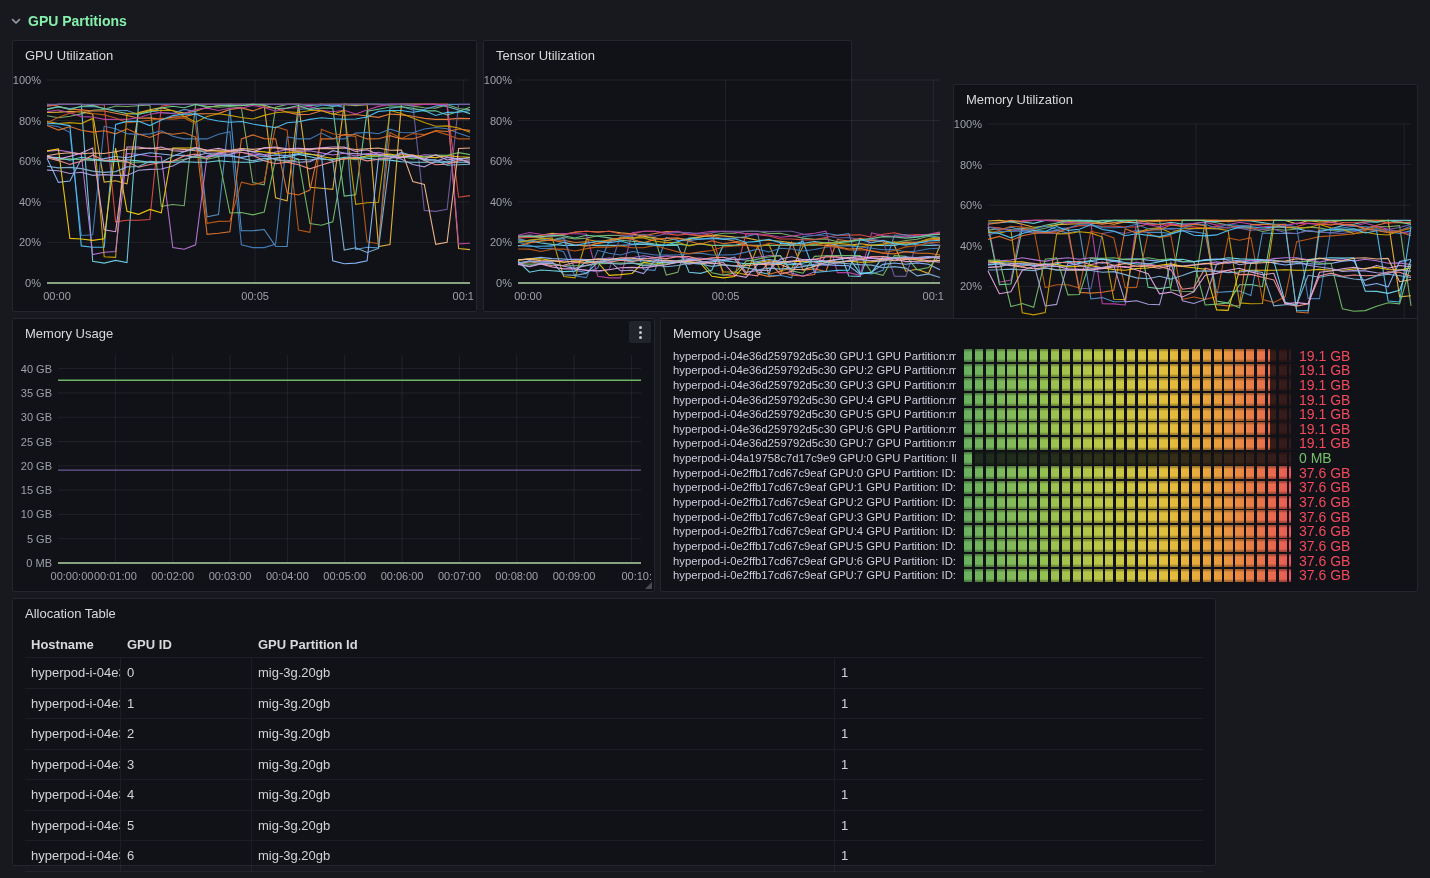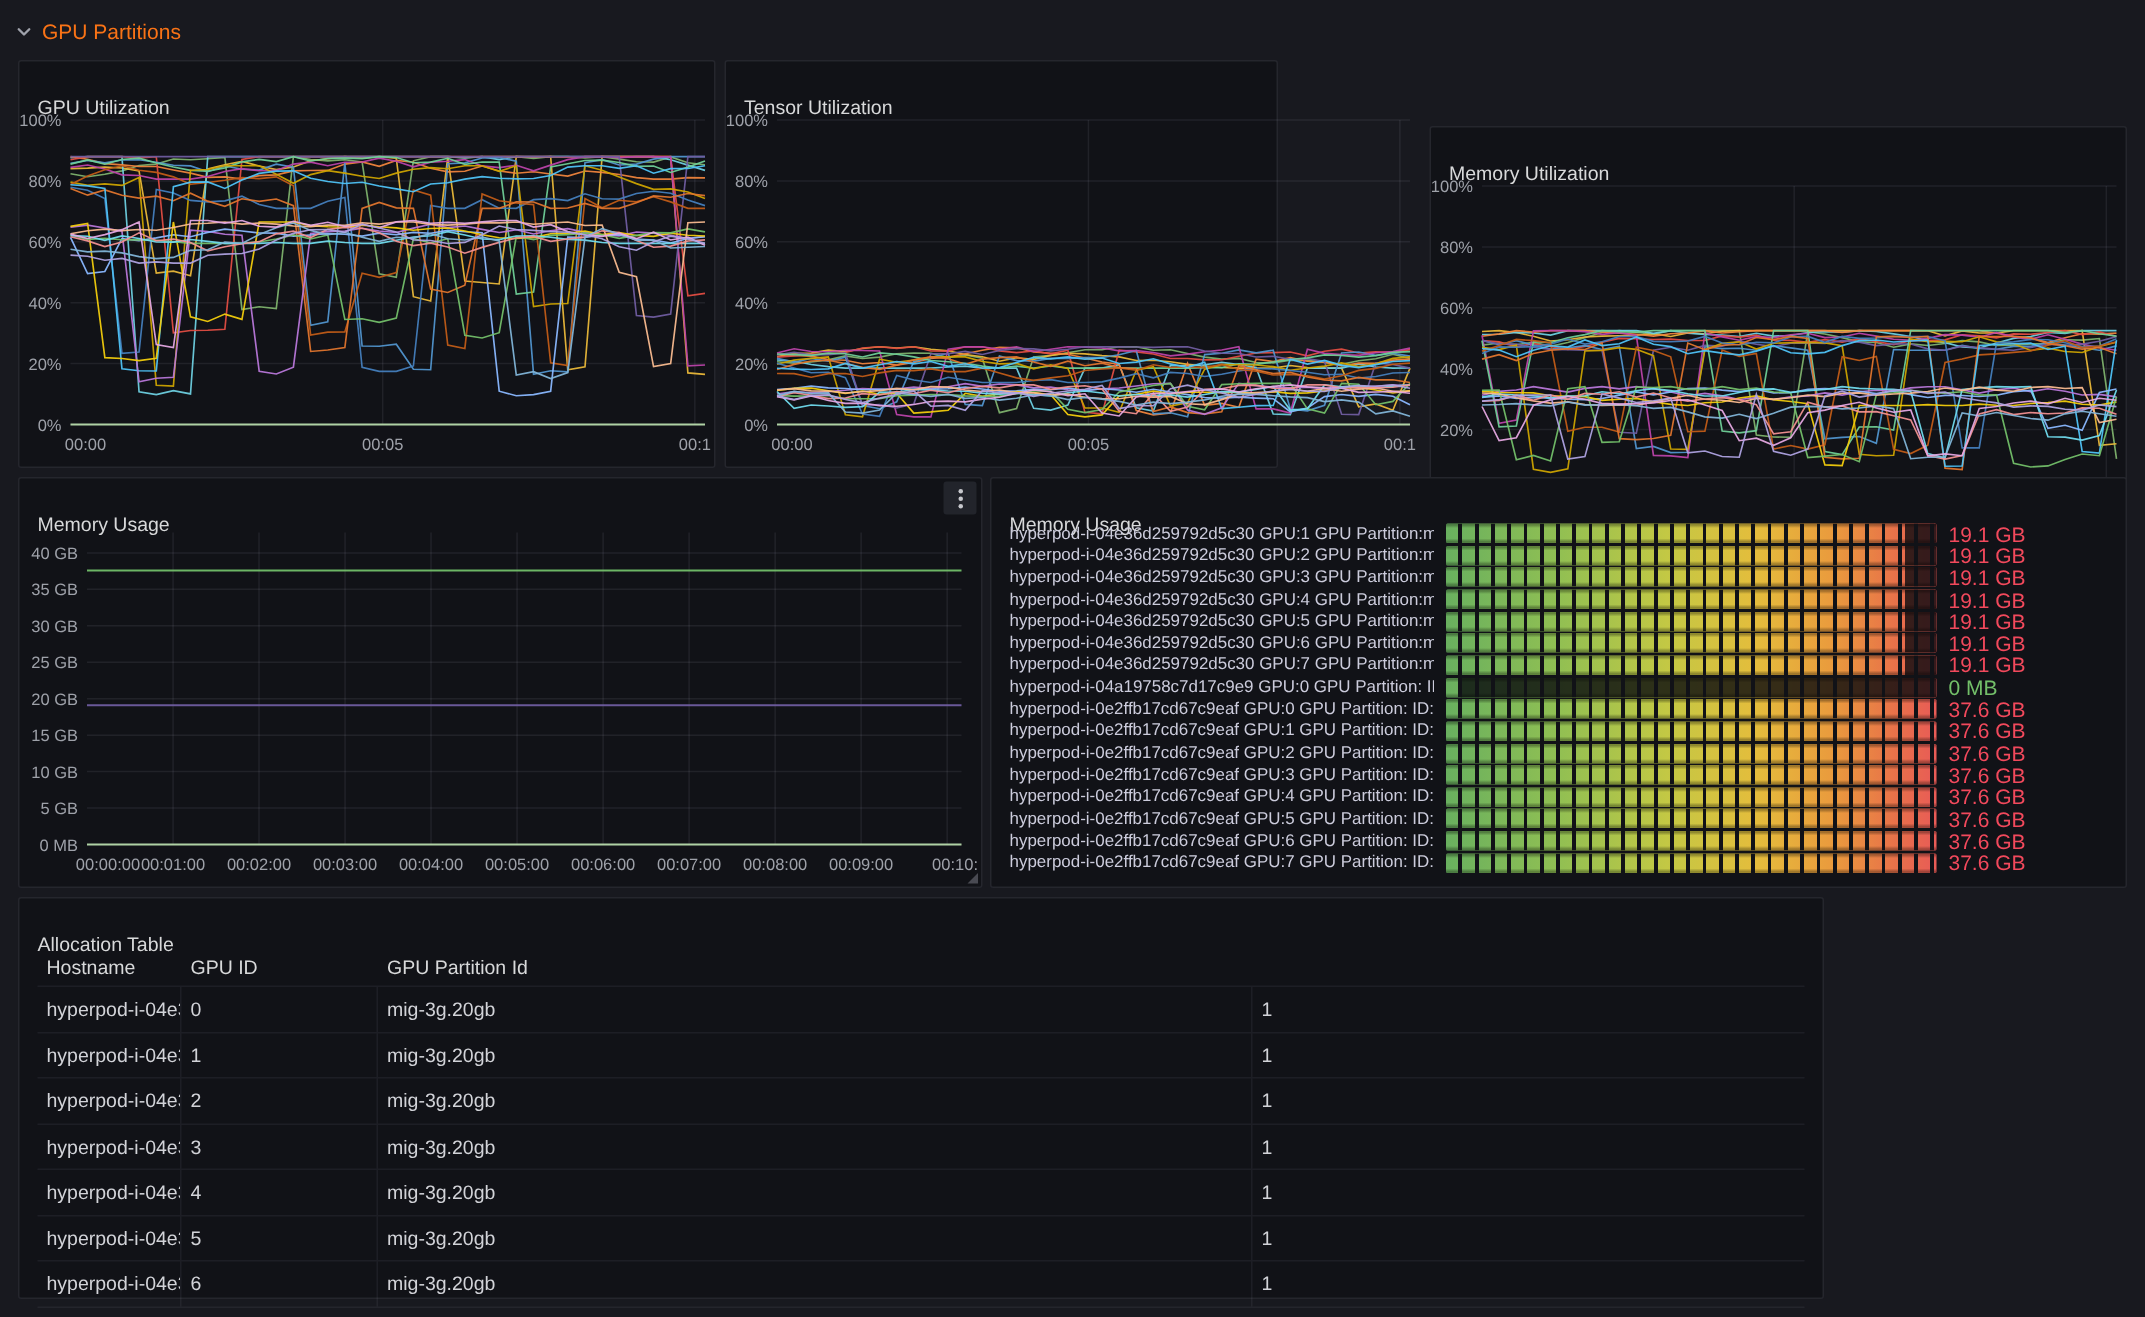--- a/index.html
+++ b/index.html
@@ -1,22 +1,22 @@
 <!DOCTYPE html>
 <html><head>
 <meta charset="utf-8">
 <style>
   html,body{margin:0;padding:0;background:#18191f;}
   .page{position:relative;width:1430px;height:878px;background:#18191f;
         font-family:"Liberation Sans",sans-serif;overflow:hidden;}
   .row-header{position:absolute;left:10px;top:9px;height:24px;display:flex;align-items:center;gap:6px;
-        color:#f97316;font-size:14px;font-weight:400;cursor:pointer;}
+        color:#86efac;font-size:14px;font-weight:700;cursor:pointer;}
   .row-header .chev{display:inline-flex;width:12px;height:12px;color:#9fa2ab;}
   .panel{position:absolute;background:#111217;border:1px solid #25262d;border-radius:2px;box-sizing:border-box;}
-  .panel-title{position:absolute;left:12px;top:23px;font-size:13px;font-weight:500;color:#d8d9da;white-space:nowrap;cursor:pointer;}
+  .panel-title{position:absolute;left:12px;top:7px;font-size:13px;font-weight:500;color:#d8d9da;white-space:nowrap;cursor:pointer;}
   .chart-mount{position:absolute;left:0;right:0;top:24px;bottom:0;}
   svg text{font-family:"Liberation Sans",sans-serif;font-size:11px;fill:#9ea1a9;}
   
   .kebab{position:absolute;top:2px;right:3px;width:22px;height:22px;background:#22242b;border-radius:2px;
         display:flex;flex-direction:column;align-items:center;justify-content:center;gap:2px;cursor:pointer;}
   .kebab i{width:3px;height:3px;border-radius:50%;background:#c7c8cd;}
   .resize-handle{position:absolute;right:2px;bottom:2px;width:0;height:0;
         border-bottom:7px solid rgba(204,204,220,0.30);border-left:7px solid transparent;cursor:nwse-resize;}
   
   .bg-rows{position:absolute;left:12px;right:14px;top:30px;bottom:9px;display:flex;flex-direction:column;justify-content:space-between;}
@@ -29,21 +29,21 @@
   .bg-cells{position:absolute;inset:0;background:repeating-linear-gradient(90deg,
         transparent 0 8.3px, #111217 8.3px 10.85px);}
   .bg-shade{position:absolute;inset:0;background:linear-gradient(180deg,rgba(0,0,0,0.30) 0 1px,transparent 3px calc(100% - 3px),rgba(0,0,0,0.30) calc(100% - 1px) 100%);}
   .bg-value{width:104px;font-size:14px;flex:none;}
   
   .tbl{position:absolute;left:12px;right:12px;top:33px;}
   .tbl-row{display:grid;grid-template-columns:96px 131px 583px auto;align-items:center;height:29.5px;
         border-bottom:1px solid rgba(204,204,220,0.07);}
   .tbl-head{height:25px;border-bottom:1px solid rgba(204,204,220,0.07);}
   .tbl-cell{padding:0 6px;font-size:13px;color:#d2d3d8;white-space:nowrap;overflow:hidden;}
-  .tbl-head .tbl-cell{font-weight:400;color:#d8d9da;}
+  .tbl-head .tbl-cell{font-weight:700;color:#d8d9da;}
   .tbl-row:not(.tbl-head) .tbl-cell:nth-child(-n+3){border-right:1px solid rgba(204,204,220,0.07);height:100%;display:flex;align-items:center;}
 </style>
 </head>
 <body>
 
 <div class="page">
 
   <div class="row-header">
     <span class="chev">
       <svg viewBox="0 0 12 12" width="12" height="12">

